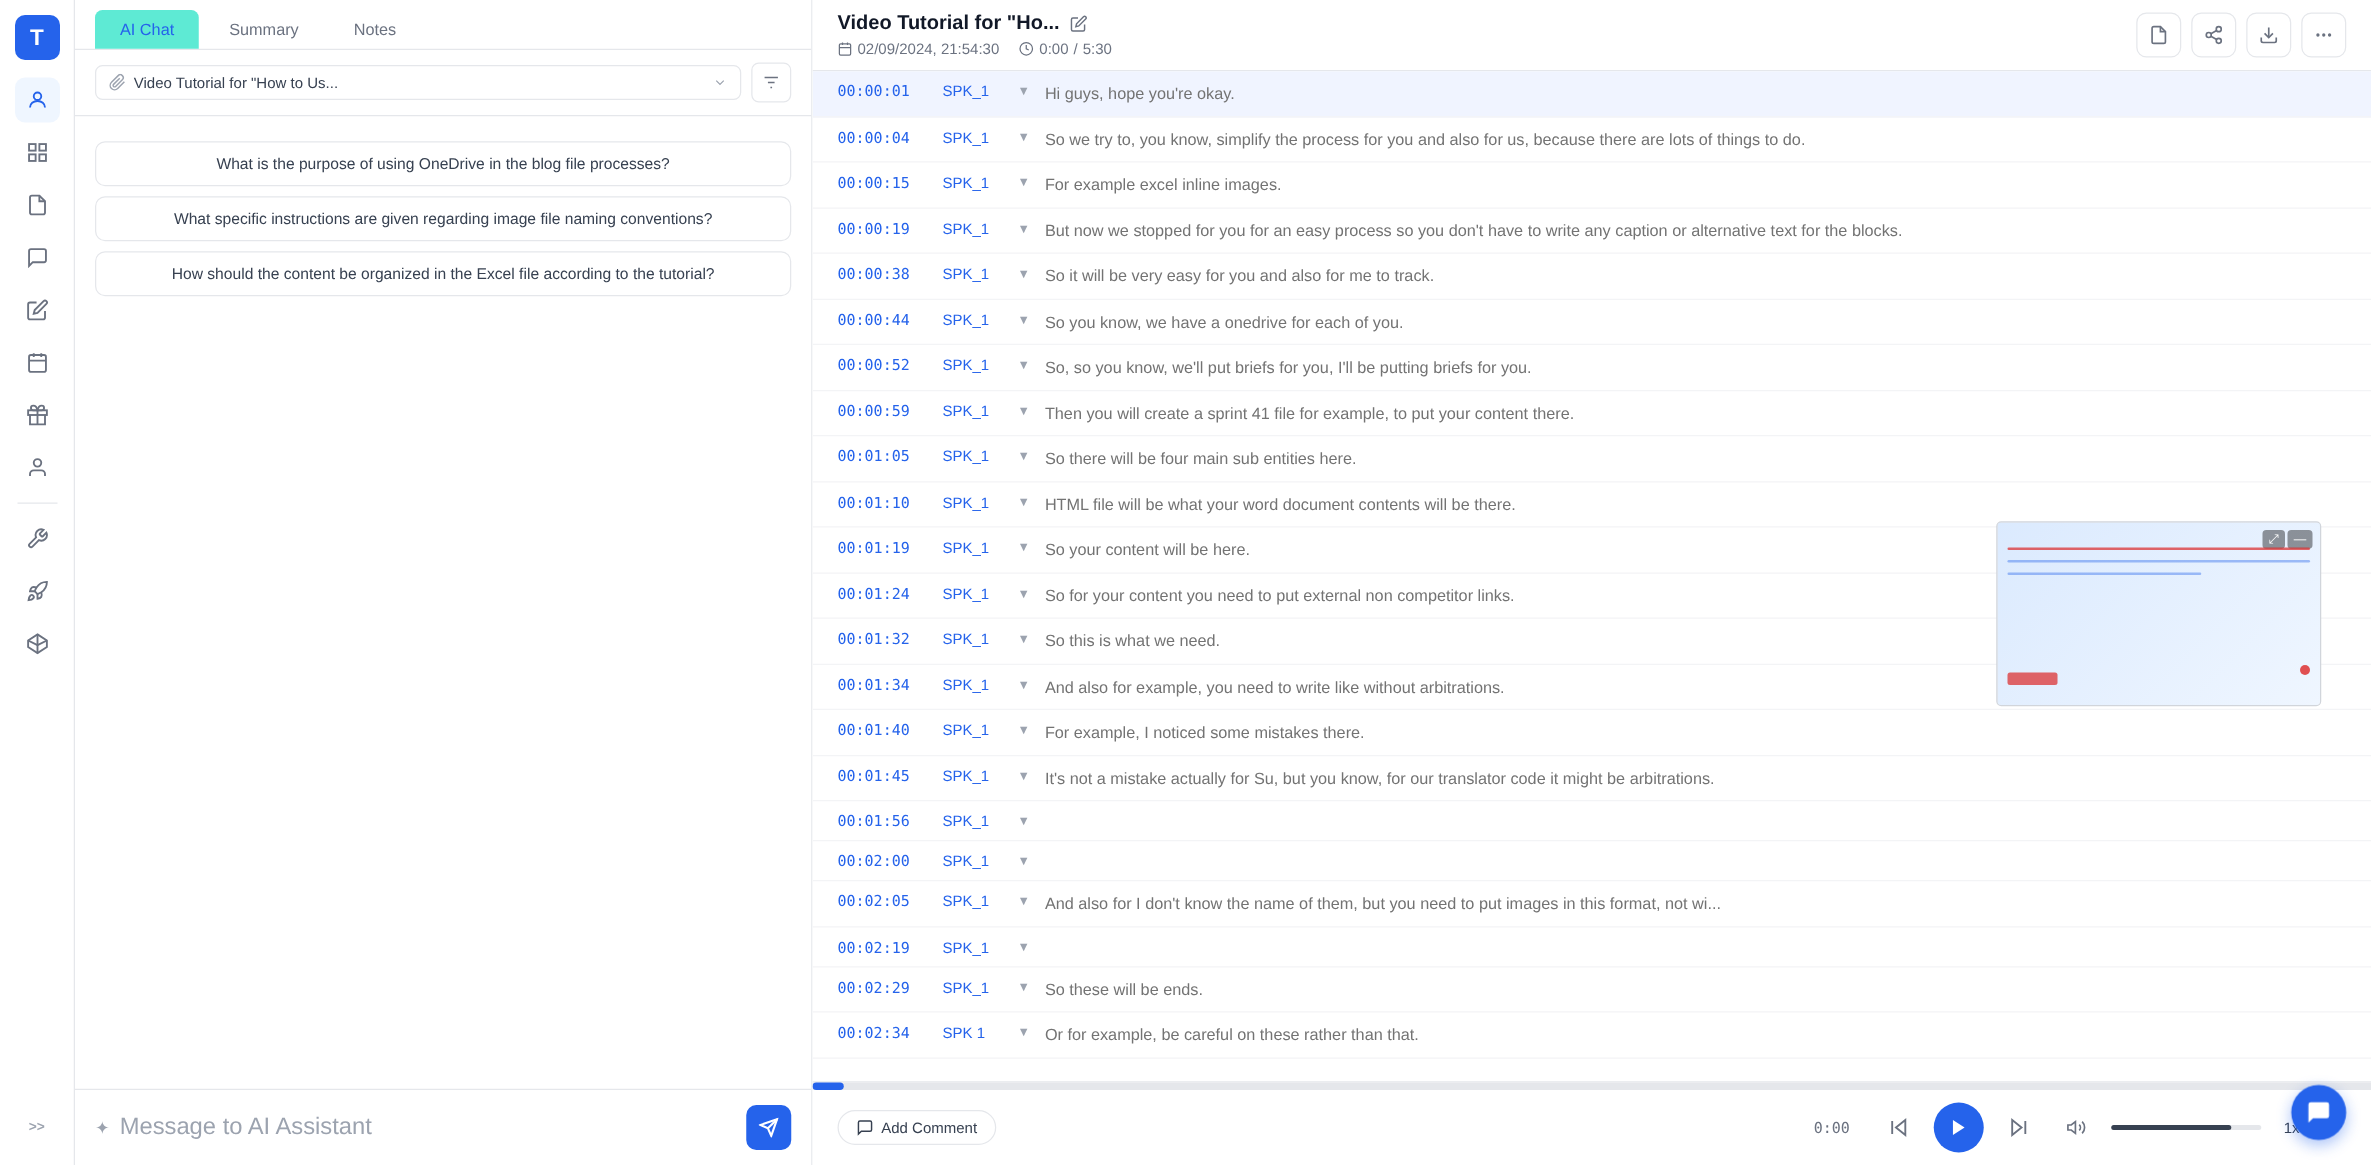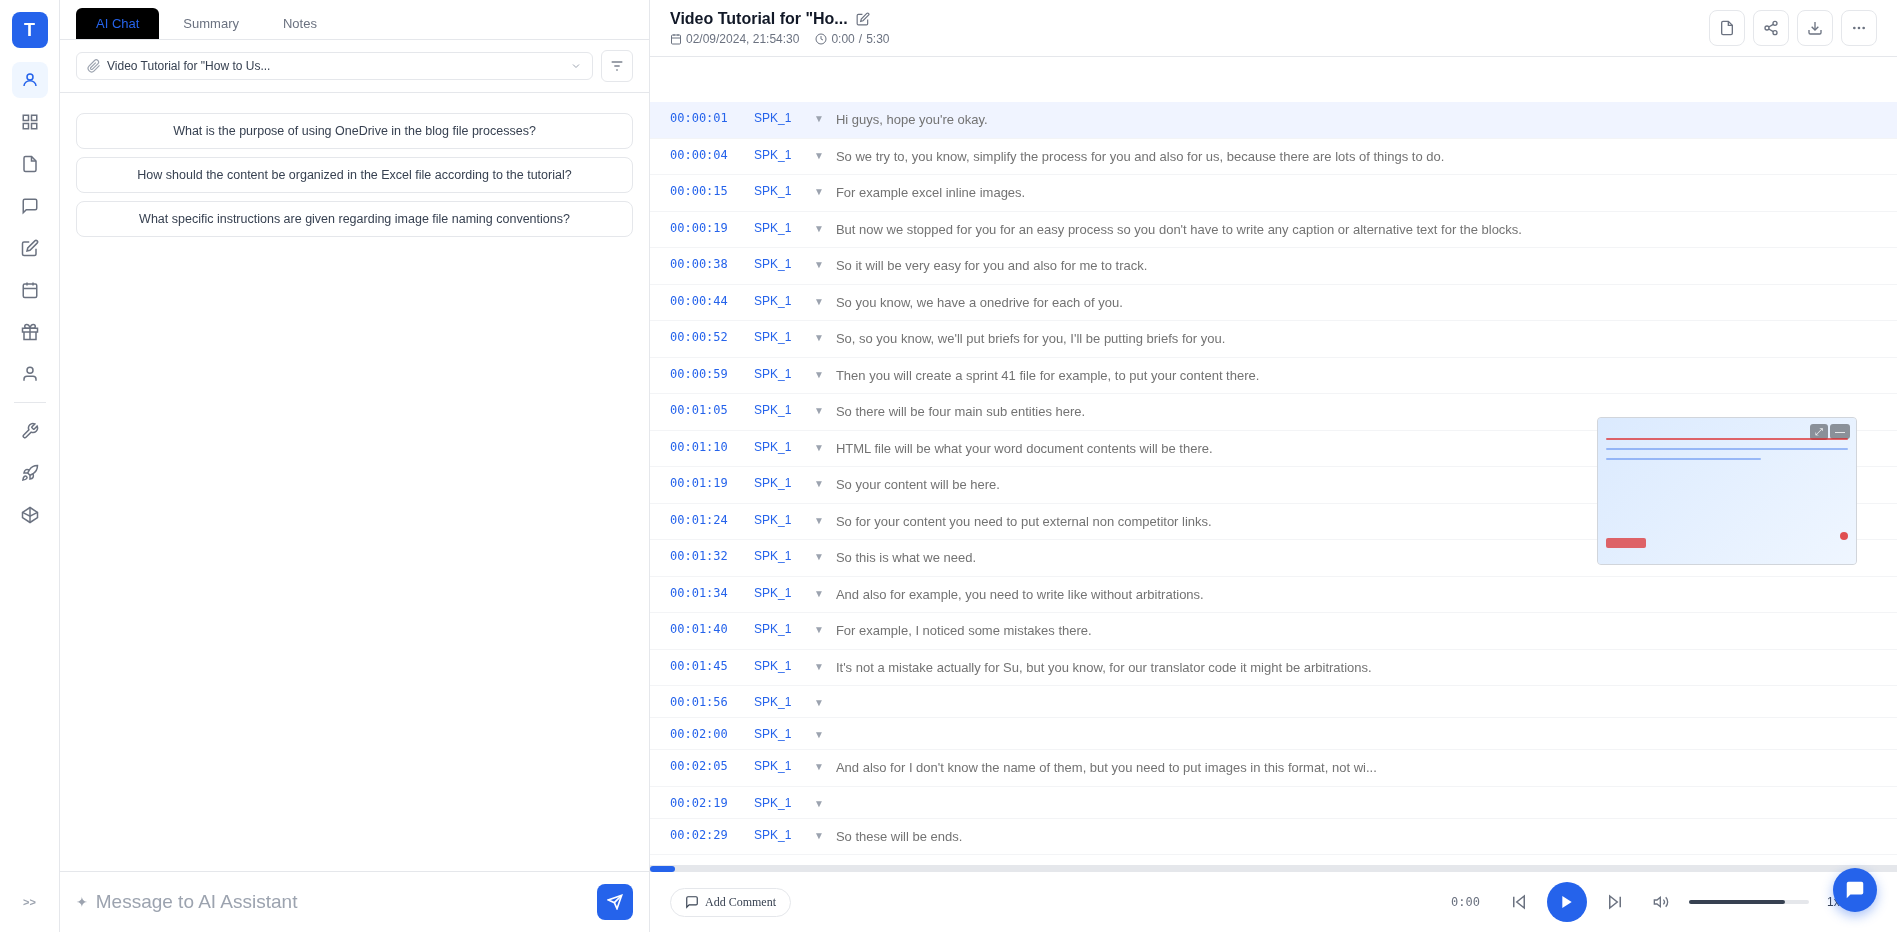--- a/index.html
+++ b/index.html
@@ -10,21 +10,21 @@
     .sidebar-logo { width: 36px; height: 36px; background: #2563eb; border-radius: 8px; display: flex; align-items: center; justify-content: center; color: #fff; font-size: 18px; font-weight: bold; margin-bottom: 8px; }
     .sidebar-icon { width: 36px; height: 36px; display: flex; align-items: center; justify-content: center; border-radius: 8px; cursor: pointer; color: #6b7280; font-size: 16px; transition: background 0.15s; }
     .sidebar-icon.active { background: #eff6ff; color: #2563eb; }
     .sidebar-expand { margin-top: auto; }
     .sidebar-divider { width: 32px; height: 1px; background: #e5e7eb; margin: 4px 0; }
 
     
     .left-panel { width: 590px; background: #fff; border-right: 1px solid #e5e7eb; display: flex; flex-direction: column; }
     .tab-bar { display: flex; border-bottom: 1px solid #e5e7eb; padding: 8px 16px 0; gap: 4px; }
     .tab { padding: 8px 20px; border-radius: 6px 6px 0 0; font-size: 13px; cursor: pointer; color: #6b7280; background: transparent; border: none; }
-    .tab.active { background: #000000; color: #2563eb; font-weight: 500; text-align: right; }
+    .tab.active { background: #5eead4; color: #2563eb; font-weight: 500; text-align: right; }
     .doc-selector { display: flex; align-items: center; gap: 8px; padding: 10px 16px; border-bottom: 1px solid #e5e7eb; }
     .doc-select-btn { display: flex; align-items: center; gap: 6px; padding: 6px 10px; border: 1px solid #e5e7eb; border-radius: 6px; font-size: 12px; color: #374151; background: #fff; cursor: pointer; flex: 1; }
     .filter-btn { width: 32px; height: 32px; display: flex; align-items: center; justify-content: center; border: 1px solid #e5e7eb; border-radius: 6px; cursor: pointer; color: #6b7280; background: #fff; }
     .suggestions { display: flex; flex-direction: column; gap: 8px; padding: 20px 16px; flex: 1; }
     .suggestion-item { padding: 10px 14px; border: 1px solid #e5e7eb; border-radius: 8px; font-size: 12.5px; color: #374151; cursor: pointer; background: #fff; text-align: center; }
     .chat-input-area { padding: 12px 16px; border-top: 1px solid #e5e7eb; display: flex; align-items: center; gap: 8px; }
     .sparkle-icon { color: #9ca3af; font-size: 14px; }
     .chat-input { flex: 1; border: none; outline: none; font-size: 19px; color: #374151; background: transparent; }
     .chat-input::placeholder { color: #9ca3af; }
     .send-btn { width: 36px; height: 36px; background: #2563eb; border-radius: 8px; display: flex; align-items: center; justify-content: center; cursor: pointer; color: #fff; font-size: 14px; border: none; }
@@ -47,21 +47,21 @@
     .transcript-row:first-child { background: #f0f4ff; }
     .transcript-time { color: #2563eb; font-size: 12px; min-width: 72px; font-family: monospace; padding-top: 1px; }
     .transcript-spk { color: #2563eb; font-size: 12px; font-weight: 500; min-width: 48px; padding-top: 1px; }
     .transcript-chevron { color: #9ca3af; font-size: 10px; padding-top: 3px; cursor: pointer; }
     .transcript-text { color: #737373; line-height: 1.5; flex: 1; }
 
     
     .player-bar { border-top: 1px solid #e5e7eb; }
     .progress-bar-wrap { height: 6px; background: #e5e7eb; cursor: pointer; }
     .progress-bar-fill { height: 100%; width: 2%; background: #2563eb; border-radius: 3px; }
-    .comment-btn { display: flex; align-items: center; gap: 6px; padding: 6px 14px; border: 1px solid #e5e7eb; border-radius: 20px; font-size: 12px; color: #374151; cursor: pointer; background: #fff; font-family: Liberation Serif, serif; }
+    .comment-btn { display: flex; align-items: center; gap: 6px; padding: 6px 14px; border: 1px solid #e5e7eb; border-radius: 20px; font-size: 12px; color: #374151; cursor: pointer; background: #fff; }
     .time-display { font-size: 12px; color: #6b7280; font-family: monospace; min-width: 40px; }
     .ctrl-btn { width: 36px; height: 36px; border: none; background: transparent; display: flex; align-items: center; justify-content: center; cursor: pointer; color: #6b7280; font-size: 16px; border-radius: 50%; }
     .ctrl-btn.play { width: 40px; height: 40px; background: #2563eb; color: #fff; border-radius: 50%; font-size: 16px; }
     .volume-btn { color: #6b7280; cursor: pointer; font-size: 14px; }
     .volume-slider { width: 100px; height: 4px; background: #e5e7eb; border-radius: 2px; cursor: pointer; }
     .speed-select { border: none; background: transparent; font-size: 12px; color: #374151; cursor: pointer; padding: 2px 4px; }
 
     
     .chat-bubble { position: fixed; bottom: 20px; right: 20px; width: 44px; height: 44px; background: #2563eb; border-radius: 50%; display: flex; align-items: center; justify-content: center; cursor: pointer; color: #fff; font-size: 20px; box-shadow: 0 4px 12px rgba(37,99,235,0.4); z-index: 1000; }
 
@@ -177,22 +177,22 @@
       <svg width="16" height="16" viewBox="0 0 24 24" fill="none" stroke="currentColor" stroke-width="2">
           <line x1="4" y1="6" x2="20" y2="6"></line>
           <line x1="8" y1="12" x2="16" y2="12"></line>
           <line x1="11" y1="18" x2="13" y2="18"></line>
         </svg>
     </button>
   </div>
 
   <div class="suggestions">
     <div class="suggestion-item">What is the purpose of using OneDrive in the blog file processes?</div>
+    <div class="suggestion-item">What specific instructions are given regarding image file naming conventions?</div>
     <div class="suggestion-item">How should the content be organized in the Excel file according to the tutorial?</div>
-    <div class="suggestion-item">What specific instructions are given regarding image file naming conventions?</div>
   </div>
 
   <div class="chat-input-area">
     <span class="sparkle-icon">✦</span>
     <input class="chat-input" type="text" placeholder="Message to AI Assistant" style="">
     <button class="send-btn">
       <svg width="16" height="16" viewBox="0 0 24 24" fill="none" stroke="white" stroke-width="2.5">
           <line x1="22" y1="2" x2="11" y2="13"></line>
           <polygon points="22 2 15 22 11 13 2 9 22 2"></polygon>
         </svg>
@@ -270,21 +270,21 @@
         <div style="position:absolute;top:6px;right:6px;background:rgba(0,0,0,0.4);border-radius:3px;padding:2px 5px;color:#fff;font-size:10px;cursor:pointer;">—</div>
 
         <div style="position:absolute;top:20px;left:8px;right:8px;height:2px;background:rgba(220,38,38,0.7);border-radius:1px;"></div>
         <div style="position:absolute;top:30px;left:8px;right:8px;height:2px;background:rgba(37,99,235,0.4);border-radius:1px;"></div>
         <div style="position:absolute;top:40px;left:8px;width:60%;height:2px;background:rgba(37,99,235,0.4);border-radius:1px;"></div>
         <div style="position:absolute;bottom:16px;left:8px;width:40px;height:10px;background:rgba(220,38,38,0.7);border-radius:2px;"></div>
         <div style="position:absolute;bottom:24px;right:8px;width:8px;height:8px;background:rgba(220,38,38,0.8);border-radius:50%;"></div>
       </div>
     </div>
 
-    <div style="overflow-y:auto; height:100%;margin-top:45px;">
+    <div style="overflow-y:auto; height:100%;">
       <div class="transcript-row" style="background:#f0f4ff;">
         <span class="transcript-time">00:00:01</span>
         <span class="transcript-spk">SPK_1</span>
         <span class="transcript-chevron">▼</span>
         <span class="transcript-text">Hi guys, hope you're okay.</span>
       </div>
       <div class="transcript-row">
         <span class="transcript-time">00:00:04</span>
         <span class="transcript-spk">SPK_1</span>
         <span class="transcript-chevron">▼</span>

